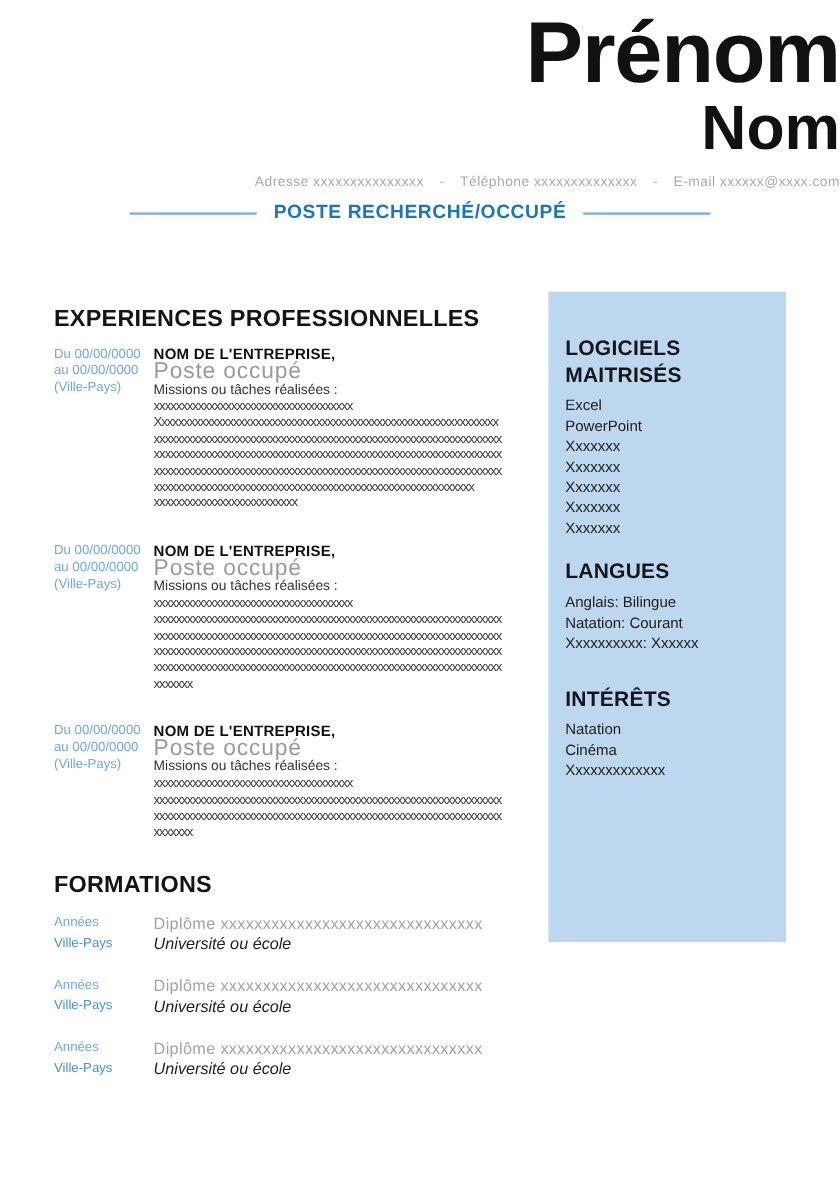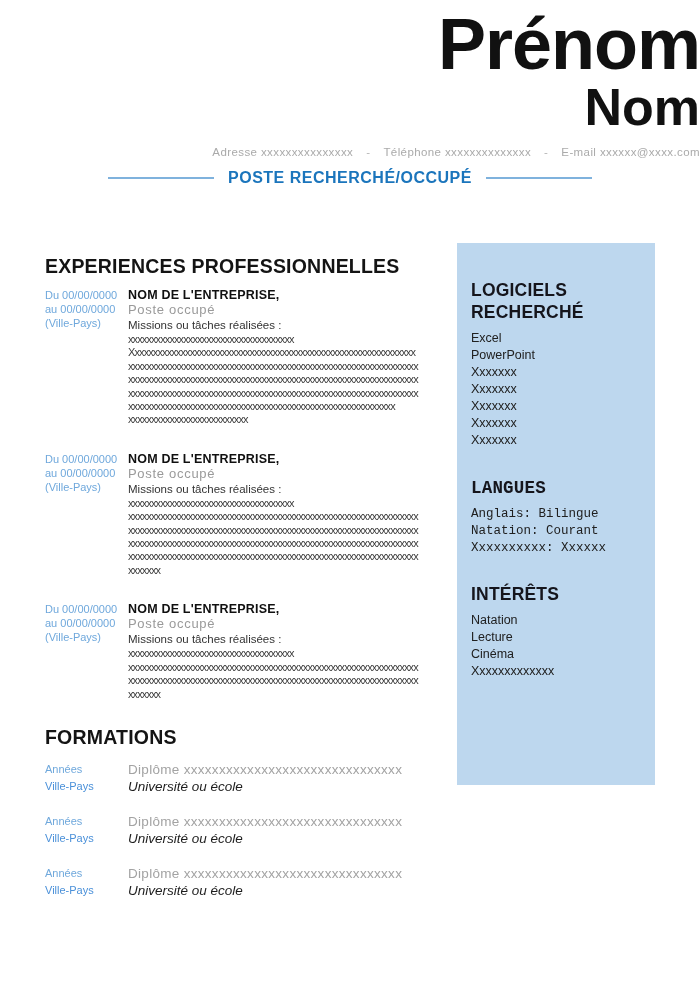--- a/index.html
+++ b/index.html
@@ -15,40 +15,40 @@
   .contact .sep{display:inline-block;margin:0 13px;color:#b5b5b5;}
   .position-row{margin-top:11px;display:flex;align-items:center;justify-content:center;gap:14px;}
   .rule{width:106px;height:0;border-top:2px solid #7fb2dd;}
   .position-title{color:#1b75bc;font-weight:700;font-size:16px;letter-spacing:.5px;}
   
   .main{position:absolute;left:45px;top:255px;width:406px;}
   .section-title{margin:0 0 10px 0;font-size:19.5px;font-weight:700;color:#141414;letter-spacing:.2px;}
   .xp{display:grid;grid-template-columns:83px 1fr;margin-bottom:25px;}
   .xp-dates div{font-size:11px;line-height:14px;color:#6fa8dc;}
   .company{font-size:12.5px;line-height:14px;font-weight:700;color:#101010;letter-spacing:.2px;}
-  .poste{font-size:13px;line-height:16px;color:#9a9a9a;letter-spacing:.7px;}
+  .poste{font-size:19px;line-height:16px;color:#9a9a9a;letter-spacing:.7px;}
   .missions-label{font-size:11.5px;line-height:15px;color:#333333;}
   .mission-line{font-size:11px;line-height:13.4px;color:#3c3c3c;letter-spacing:-0.9px;white-space:nowrap;}
   
   .formations-title{margin:0 0 12px 0;}
   .fm{display:grid;grid-template-columns:83px 1fr;margin-bottom:18px;}
   .fm-left div{font-size:11px;line-height:17px;}
   .fm-years{color:#6fa8dc;}
   .fm-loc{color:#4a90d9;}
   .fm-degree{font-size:13.5px;line-height:17px;color:#a3a3a3;letter-spacing:.3px;}
   .fm-school{font-size:13.5px;line-height:17px;font-style:italic;color:#1d1d1d;}
   
   .sidebar{
     position:absolute;left:457px;top:243px;width:198px;height:542px;
     background:#bdd7ee;box-sizing:border-box;padding:36px 12px 0 14px;
   }
   .sb-title{margin:0;font-size:17.5px;line-height:22px;font-weight:700;color:#15151c;letter-spacing:.2px;}
   .sb-list{margin-top:7px;}
   .sb-list div{font-size:12.5px;line-height:17px;color:#202020;}
-  .sb-langues{margin-top:28px;font-family:Liberation Mono, monospace;}
+  .sb-langues{margin-top:16px;}
   .sb-interets{margin-top:26px;}
 </style>
 </head>
 <body>
 
 <div class="page">
 
   <div class="header">
     <div class="first-name">Prénom</div>
     <div class="last-name">Nom</div>
@@ -161,21 +161,21 @@
         <div class="fm-degree">Diplôme xxxxxxxxxxxxxxxxxxxxxxxxxxxxxxx</div>
         <div class="fm-school">Université ou école</div>
       </div>
     </div>
 
   </div>
 
   <div class="sidebar">
 
     <div class="sb-section">
-      <h4 class="sb-title"><span>LOGICIELS</span><br><span>RECHERCHÉ</span></h4>
+      <h4 class="sb-title"><span>LOGICIELS</span><br><span>MAITRISÉS</span></h4>
       <div class="sb-list">
           <div>Excel</div>
           <div>PowerPoint</div>
           <div>Xxxxxxx</div>
           <div>Xxxxxxx</div>
           <div>Xxxxxxx</div>
           <div>Xxxxxxx</div>
           <div>Xxxxxxx</div>
         </div>
     </div>
@@ -186,21 +186,20 @@
           <div>Anglais: Bilingue</div>
           <div>Natation: Courant</div>
           <div>Xxxxxxxxxx: Xxxxxx</div>
         </div>
     </div>
 
     <div class="sb-section sb-interets">
       <h4 class="sb-title">INTÉRÊTS</h4>
       <div class="sb-list">
           <div>Natation</div>
-          <div>Lecture</div>
           <div>Cinéma</div>
           <div>Xxxxxxxxxxxxx</div>
         </div>
     </div>
 
   </div>
 
 </div>
 
 </body></html>

